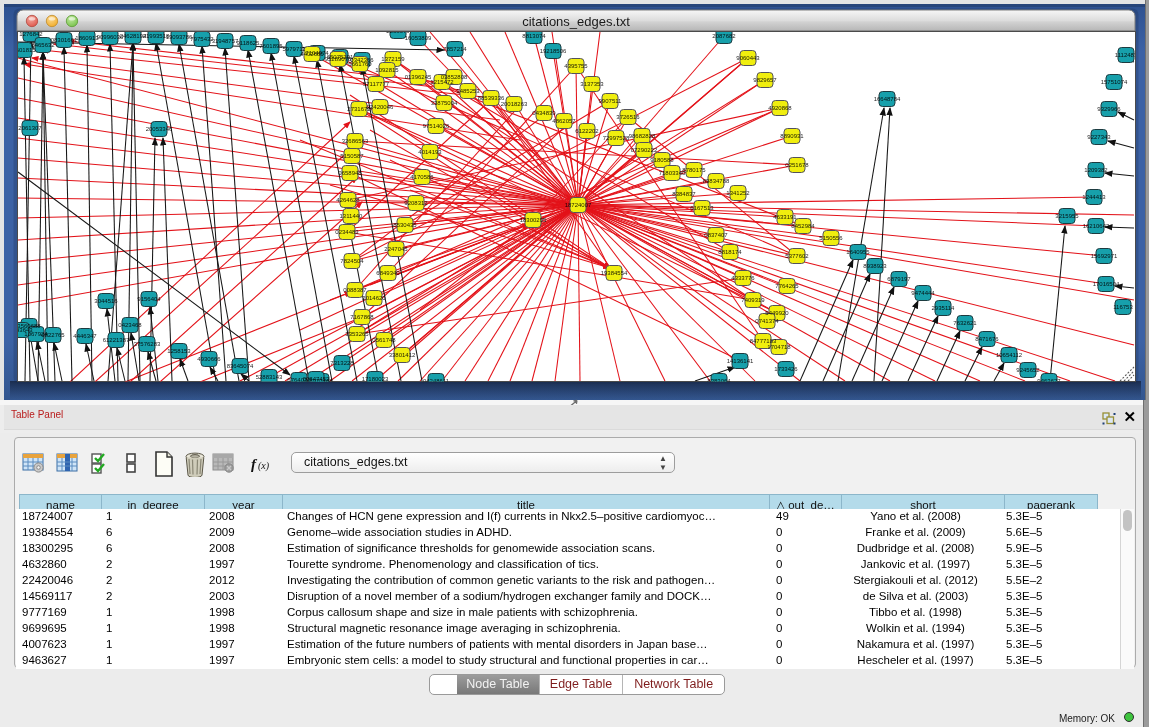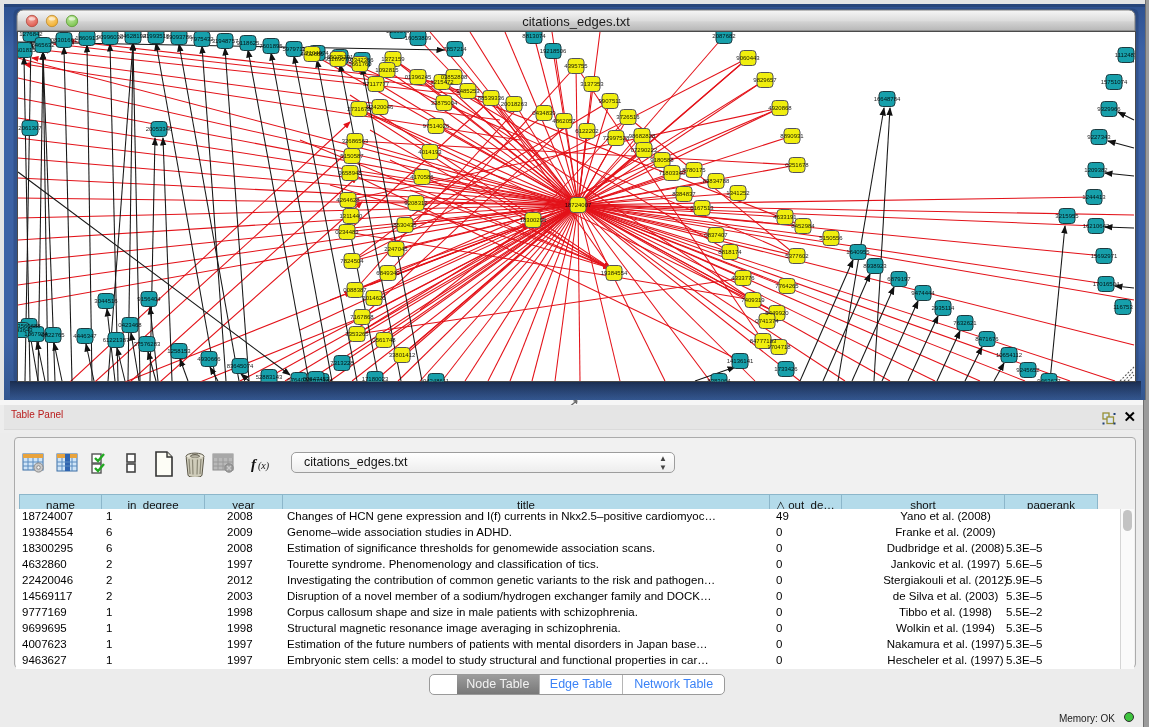--- a/index.html
+++ b/index.html
@@ -16,28 +16,28 @@
   border:1px solid #9d9d9d; border-radius:5px; font-size:12.5px; color:#111; line-height:19px; padding-left:12px; }
 #dd .ar { position:absolute; right:7px; top:1px; font-size:8px; color:#444; line-height:9px; }
 #thead { position:absolute; left:4px; top:48px; height:22px; width:1095px; display:flex;margin-top:8px; }
 #thead div { background:#b4dbea; border:1px solid #8cb6ca; border-left:none; font-size:11.5px;
   color:#111; text-align:center; line-height:20px; height:22px; }
 #thead div:first-child { border-left:1px solid #8cb6ca; }
 #trows { position:absolute; left:1px; top:71px; width:1118px; height:160px; background:#fff; overflow:hidden; }
 .tr { position:relative; height:16px; font-size:11.5px; color:#000; white-space:nowrap; }
 .tr div { position:absolute; top:1px; overflow:hidden; }
 .c0 { left:6px; width:78px; } .c1 { left:90px; width:99px; }
-.c2 { left:211px; width:74px; } .c3 { left:271px; width:483px; }
-.c4 { left:760px; width:68px; } .c5 { left:848px; width:163px; text-align:center; }
-.c6 { left:990px; width:90px;margin-top:32px; }
+.c2 { left:193px; width:74px; } .c3 { left:271px; width:483px; }
+.c4 { left:760px; width:68px; } .c5 { left:818px; width:163px; text-align:center; }
+.c6 { left:990px; width:90px; }
 #vsb { position:absolute; left:1105px; top:71px; width:14px; height:160px; background:#fafafa; border-left:1px solid #d5d5d5; }
 #vsb .th { position:absolute; left:2px; top:1px; width:9px; height:21px; background:#c3c3c3; border-radius:5px; }
 #tabs { position:absolute; left:429px; top:241px; width:296px; height:21px; border:1px solid #9a9a9a;
   border-radius:5px; background:#fff; display:flex; overflow:hidden;padding-left:27px; }
-#tabs div { font-size:12.5px; line-height:19px; text-align:center; color:#3b82f6; }
+#tabs div { font-size:12.5px; line-height:19px; text-align:center; color:#7f1d1d; }
 #tabs .sel { background:linear-gradient(#9c9c9c,#787878); color:#f2f2f2; }
 #status { position:absolute; left:0; top:272px; width:1143px; height:27px; }
 #status .m { position:absolute; right:28px; top:8px; font-size:10px; color:#222; }
 #status .g { position:absolute; right:9px; top:7px; width:10px; height:10px; border-radius:50%;
   background:#3ec43e; border:1.5px solid #2f2f2f; }
 #rstrip { position:absolute; right:0; top:0px; width:6px; height:327px; background:#9b9b9b; border-left:1px solid #6f6f6f; }
 #pico { position:absolute; right:29px; top:7px; width:14px; height:13px; }
 #pclose { position:absolute; right:9px; top:3px; font-size:15px; font-weight:bold; color:#000; }
 #cursor { position:absolute; left:569px; top:-3px; width:14px; height:9px; }
 </style></head><body>

